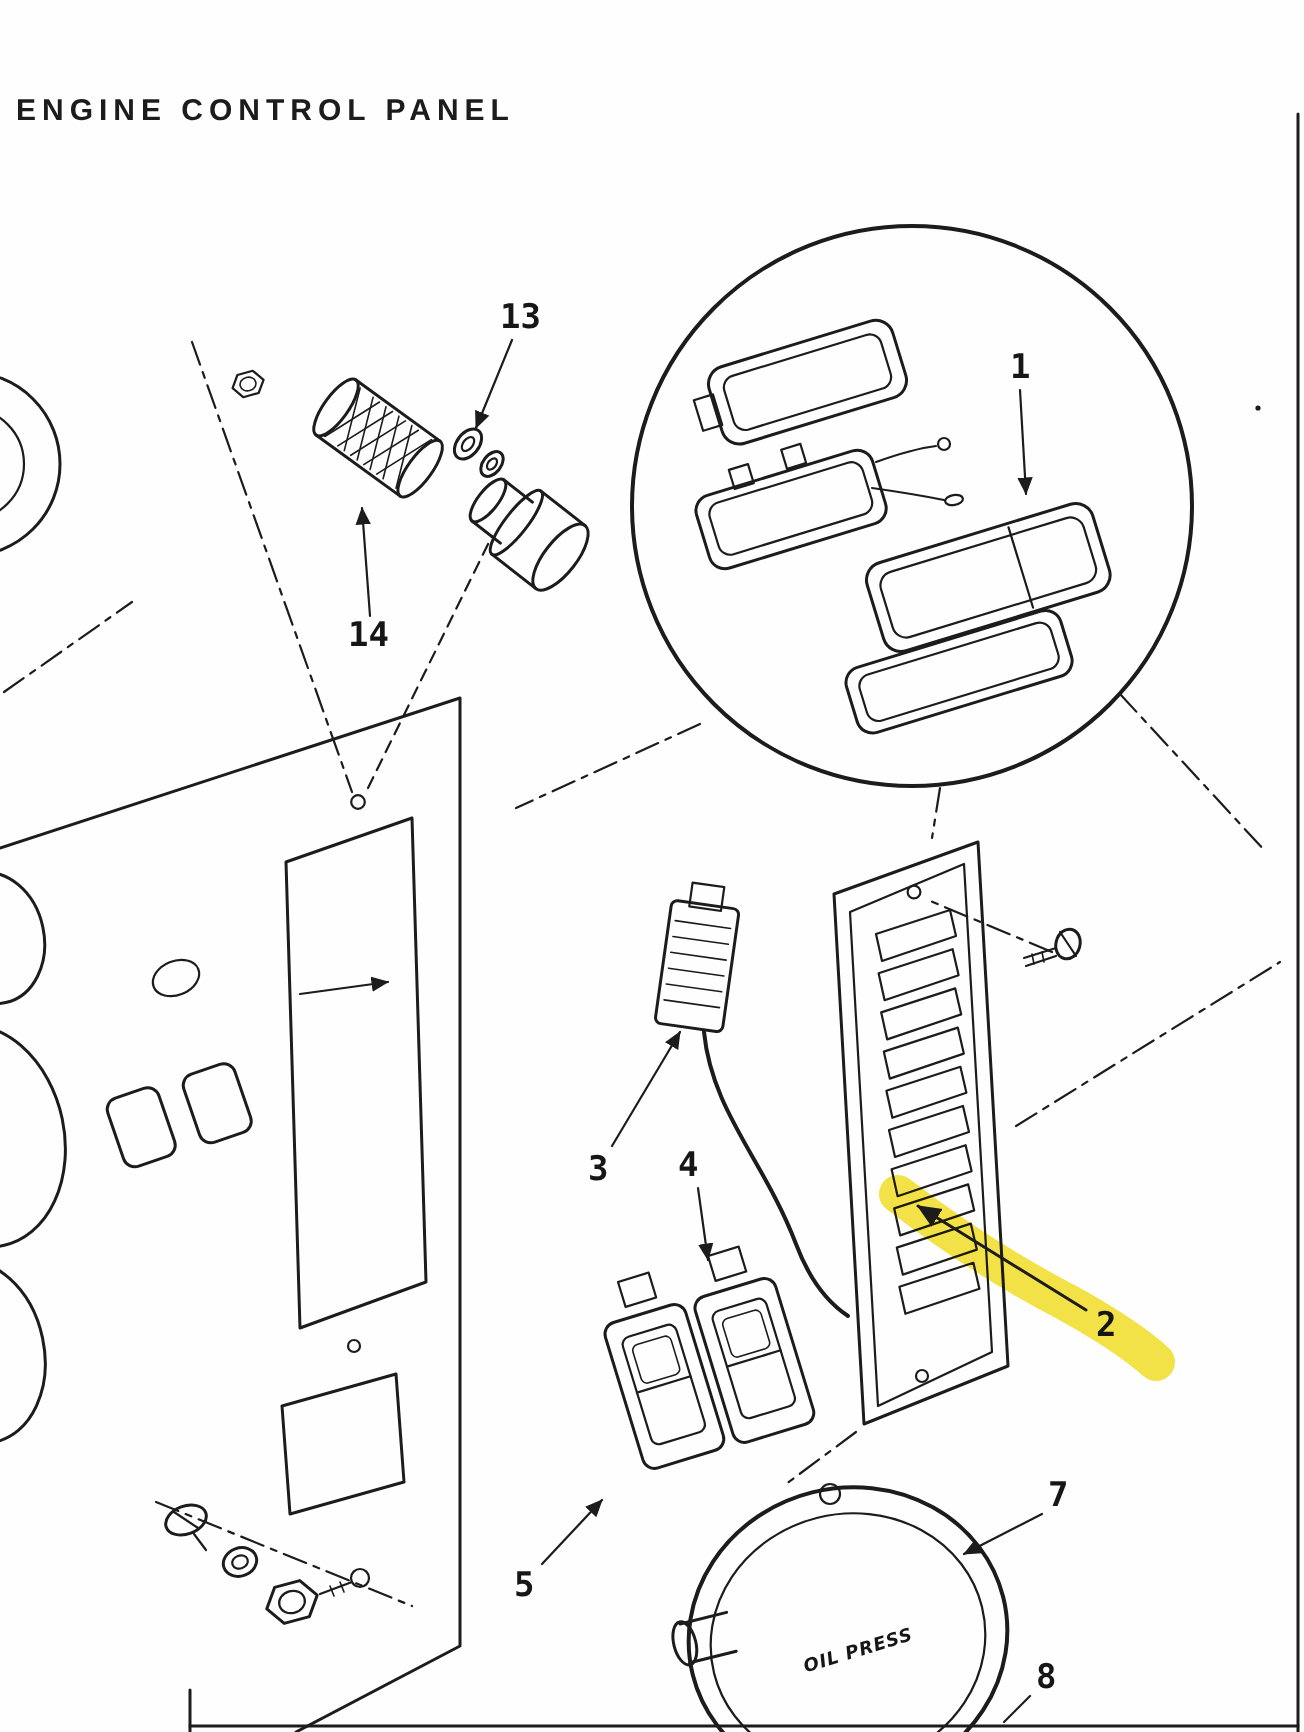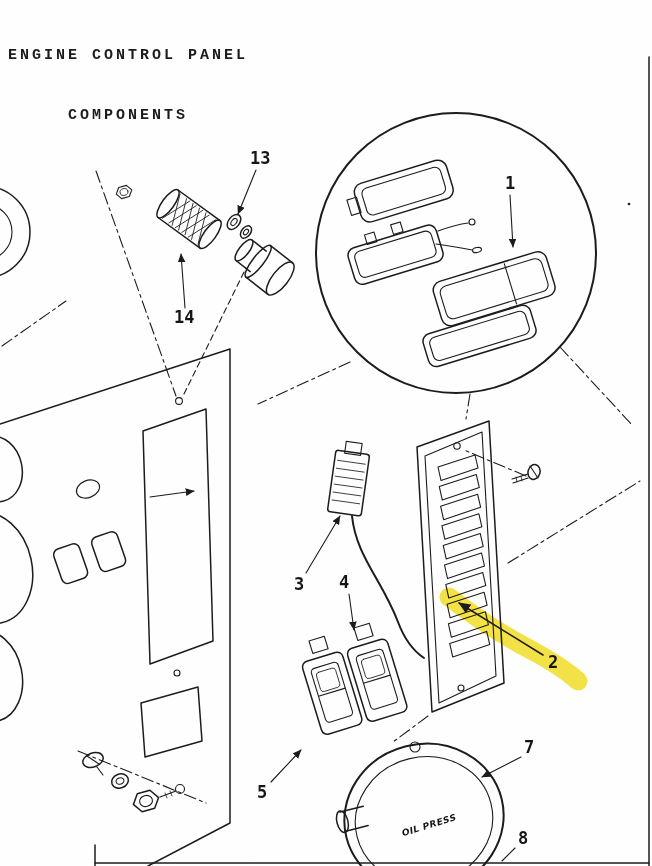--- a/index.html
+++ b/index.html
@@ -9,21 +9,21 @@
     width: 652px;
     height: 866px;
     background: #fefefe;
     overflow: hidden;
     font-family: "DejaVu Sans Mono", monospace;
   }
   .title {
     position: absolute;
     left: 8px;
     top: 5px;
-    font-family: Liberation Mono, monospace;
+    font-family: Liberation Sans, sans-serif;
     font-weight: bold;
     font-size: 15px;
     letter-spacing: 3px;
     line-height: 1.35;
     color: #1c1c1c;
     white-space: pre;
   }
   .title .line2 { text-align: center; letter-spacing: 3px; }
   svg.diagram { position: absolute; left: 0; top: 0; }
   .ln   { stroke: #1c1c1c; fill: none; stroke-width: 1.5; stroke-linecap: round; stroke-linejoin: round; }
@@ -43,21 +43,20 @@
   }
   .hl { fill: none; stroke-linecap: round; opacity: 0.9; mix-blend-mode: multiply; }
 </style>
 </head>
 <body>
 
 <div class="page">
 
   <div class="title">
     <div class="line1">ENGINE CONTROL PANEL</div>
-    <div class="line2">COMPONENTS</div>
   </div>
 
   <svg class="diagram" width="652" height="866" viewBox="0 0 652 866">
     <defs>
       <marker id="arr" markerWidth="9" markerHeight="8" refX="7.5" refY="3.5" orient="auto">
         <path d="M0 0 L8 3.5 L0 7 Z" fill="#1c1c1c"></path>
       </marker>
       <path id="win" d="M0 0 L37 -12 L40 1 L3 13.5 Z"></path>
     </defs>
 

